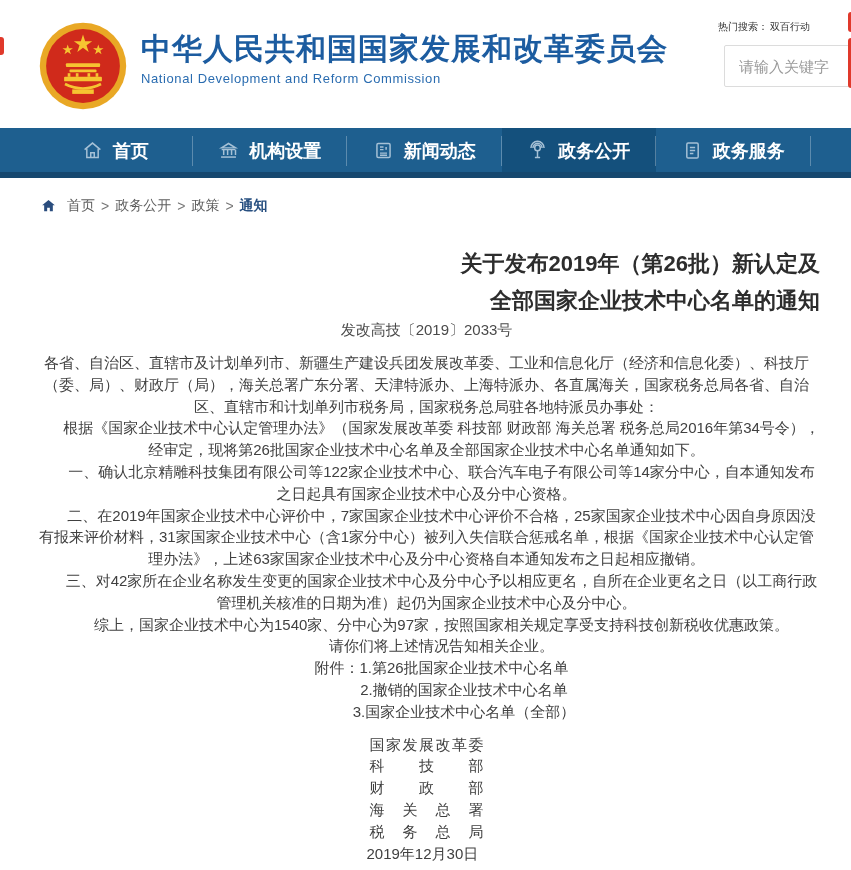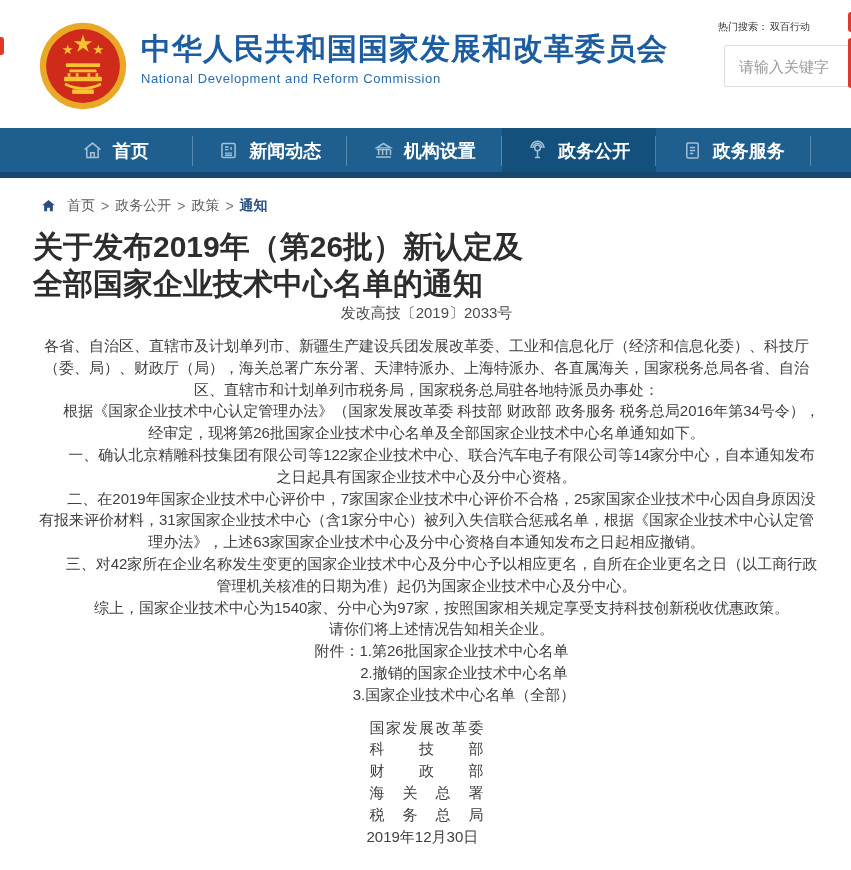--- a/index.html
+++ b/index.html
@@ -36,21 +36,21 @@
   .nav-icon { width:21px; height:21px; flex:0 0 auto; }
   .nav-icon path, .nav-icon rect, .nav-icon circle { stroke:#a6c1d6; stroke-width:1.7; fill:none; }
   
   .breadcrumb { margin:19px 0 0 40px; display:flex; align-items:center; font-size:14px; color:#5e5e5e; }
   .crumb-home { width:17px; height:16px; margin-right:10px; }
   .crumb { color:#5e5e5e; cursor:pointer; }
   .crumb-sep { margin:0 6px; color:#777; }
   .crumb.current { color:#274f80; font-weight:bold; }
   
   .doc { margin:0 31px 0 33px; }
-  .doc-title { margin-top:13px; text-align:left; font-size:30px; font-weight:bold; color:#2d2d2d; line-height:37px; }
+  .doc-title { margin-top:30px; text-align:right; font-size:22px; font-weight:bold; color:#2d2d2d; line-height:37px; }
   .doc-number { margin-top:2px; text-align:center; font-size:15px; color:#4a4a4a; }
   .doc-body { margin-top:12px; font-size:15px; line-height:21.8px; color:#404040; }
   .doc-body p { text-indent:2em;text-align:center; }
   .doc-body p.no-indent { text-indent:0; }
   .attach-sub { padding-left:75px; text-indent:0 !important; }
   
   .signature { width:114px; margin:11px auto 0; font-size:15px; line-height:21.8px; color:#404040; }
   .sig-line { text-align:justify; text-align-last:justify; }
   .sig-date { white-space:nowrap; margin-left:-3px; }
 </style>
@@ -91,33 +91,33 @@
   <div class="nav-item">
     <svg class="nav-icon" viewBox="0 0 24 24">
       <path d="M3 11 L12 3.5 L21 11"></path>
         <path d="M5.5 9.8 V20 H18.5 V9.8"></path>
         <path d="M10 20 V14.5 H14 V20"></path>
     </svg>
     <span>首页</span>
   </div>
   <div class="nav-item">
     <svg class="nav-icon" viewBox="0 0 24 24">
+      <path d="M4 9 L12 4 L20 9 Z"></path>
+        <path d="M6.5 11 V17 M11 11 V17 M15.5 11 V17 M20 11 V17 M19.8 11 H4.2"></path>
+        <path d="M3.5 19.5 H20.5"></path>
+    </svg>
+    <span>机构设置</span>
+  </div>
+  <div class="nav-item">
+    <svg class="nav-icon" viewBox="0 0 24 24">
       <rect x="4.5" y="4" width="15" height="16" rx="1.5"></rect>
         <path d="M8 8 H12 M8 11 H12 M15 8 V11"></path>
         <path d="M8 15 H16 M8 17.5 H16"></path>
     </svg>
     <span>新闻动态</span>
-  </div>
-  <div class="nav-item">
-    <svg class="nav-icon" viewBox="0 0 24 24">
-      <path d="M4 9 L12 4 L20 9 Z"></path>
-        <path d="M6.5 11 V17 M11 11 V17 M15.5 11 V17 M20 11 V17 M19.8 11 H4.2"></path>
-        <path d="M3.5 19.5 H20.5"></path>
-    </svg>
-    <span>机构设置</span>
   </div>
   <div class="nav-item active">
     <svg class="nav-icon" viewBox="0 0 24 24">
       <circle cx="12" cy="9" r="3.2"></circle>
         <path d="M6.8 9 a5.2 5.2 0 0 1 10.4 0"></path>
         <path d="M4.5 9 a7.5 7.5 0 0 1 15 0"></path>
         <path d="M12 12.5 V20"></path>
         <path d="M9 20 H15"></path>
     </svg>
     <span>政务公开</span>
@@ -150,21 +150,21 @@
 
 <main class="doc">
   <h1 class="doc-title">
     <div>关于发布2019年（第26批）新认定及</div>
     <div>全部国家企业技术中心名单的通知</div>
   </h1>
   <div class="doc-number">发改高技〔2019〕2033号</div>
 
   <div class="doc-body">
     <p class="no-indent">各省、自治区、直辖市及计划单列市、新疆生产建设兵团发展改革委、工业和信息化厅（经济和信息化委）、科技厅（委、局）、财政厅（局），海关总署广东分署、天津特派办、上海特派办、各直属海关，国家税务总局各省、自治区、直辖市和计划单列市税务局，国家税务总局驻各地特派员办事处：</p>
-    <p>根据《国家企业技术中心认定管理办法》（国家发展改革委 科技部 财政部 政务服务 税务总局2016年第34号令），经审定，现将第26批国家企业技术中心名单及全部国家企业技术中心名单通知如下。</p>
+    <p>根据《国家企业技术中心认定管理办法》（国家发展改革委 科技部 财政部 海关总署 税务总局2016年第34号令），经审定，现将第26批国家企业技术中心名单及全部国家企业技术中心名单通知如下。</p>
     <p>一、确认北京精雕科技集团有限公司等122家企业技术中心、联合汽车电子有限公司等14家分中心，自本通知发布之日起具有国家企业技术中心及分中心资格。</p>
     <p>二、在2019年国家企业技术中心评价中，7家国家企业技术中心评价不合格，25家国家企业技术中心因自身原因没有报来评价材料，31家国家企业技术中心（含1家分中心）被列入失信联合惩戒名单，根据《国家企业技术中心认定管理办法》，上述63家国家企业技术中心及分中心资格自本通知发布之日起相应撤销。</p>
     <p>三、对42家所在企业名称发生变更的国家企业技术中心及分中心予以相应更名，自所在企业更名之日（以工商行政管理机关核准的日期为准）起仍为国家企业技术中心及分中心。</p>
     <p>综上，国家企业技术中心为1540家、分中心为97家，按照国家相关规定享受支持科技创新税收优惠政策。</p>
     <p>请你们将上述情况告知相关企业。</p>
     <p><span>附件：</span><span>1.第26批国家企业技术中心名单</span></p>
     <p class="attach-sub">2.撤销的国家企业技术中心名单</p>
     <p class="attach-sub">3.国家企业技术中心名单（全部）</p>
   </div>
 

